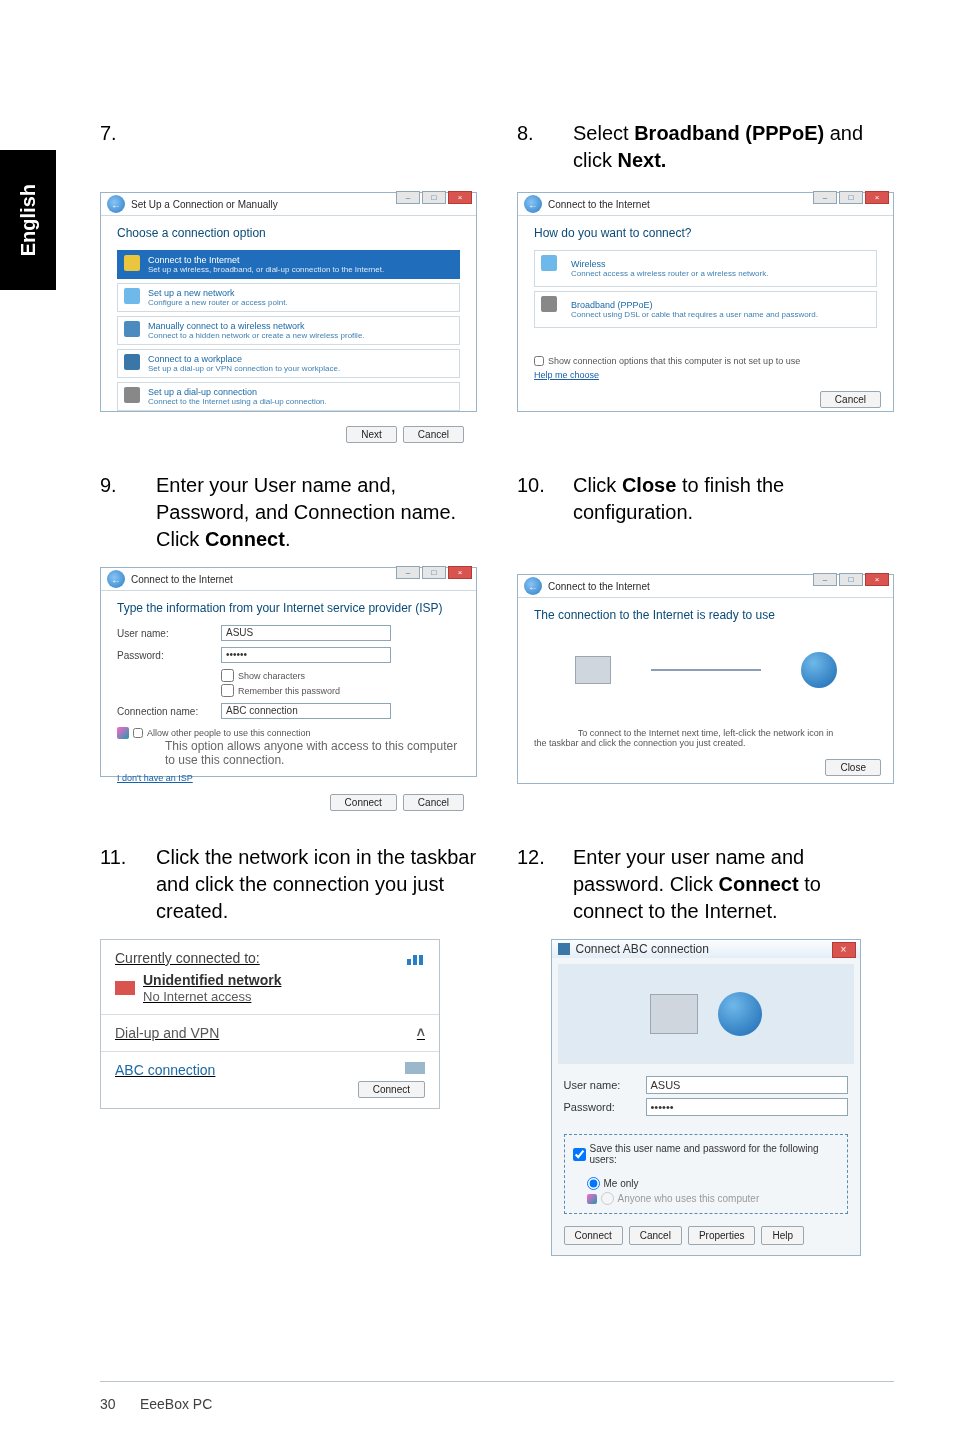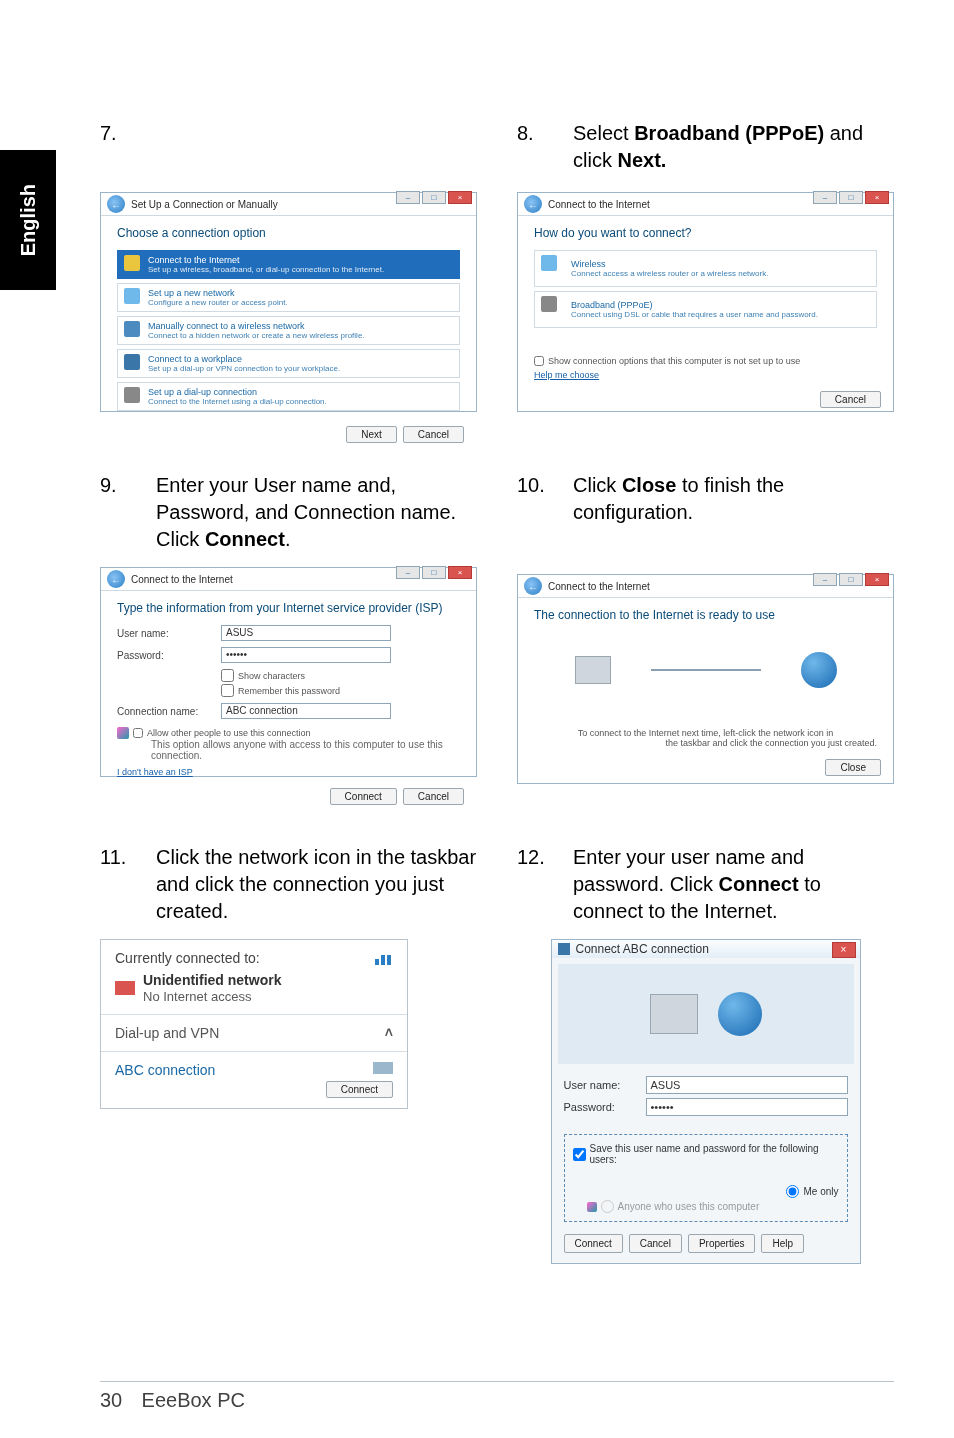--- a/index.html
+++ b/index.html
@@ -40,21 +40,21 @@
   .form-row label { width: 92px; color: #444; }
   .form-row .input { flex: 1; max-width: 170px; height: 16px; border: 1px solid #8fa6b7; background: #fff; padding: 0 4px; line-height: 14px; font-size: 10px; color: #333; }
 
   
   .ready-graphic { display: flex; align-items: center; justify-content: center; gap: 40px; padding: 20px 0 40px; }
   .globe { width: 36px; height: 36px; border-radius: 50%; background: radial-gradient(circle at 35% 30%, #6fb8ea, #1a69b2); position: relative; }
   .pc { width: 36px; height: 28px; background: #cfd6dd; border: 1px solid #9aa7b1; position: relative; }
   .line { width: 110px; height: 2px; background: #8aa0b2; }
 
   
-  .flyout { width: 308px; border: 1px solid #b9c4cd; background: #fff; font-size: 14px; margin-top: 10px; }
+  .flyout { width: 340px; border: 1px solid #b9c4cd; background: #fff; font-size: 14px; margin-top: 10px; text-decoration: underline; }
   .flyout .sec { padding: 10px 14px; border-bottom: 1px solid #d7dee4; }
   .flyout .sec:last-child { border-bottom: none; }
   .flyout .head { display: flex; justify-content: space-between; align-items: center; color: #123a7a; }
   .flyout .bench { width: 20px; height: 14px; background: #d9534f; display: inline-block; margin-right: 8px; vertical-align: middle; }
   .flyout .sig { width: 18px; height: 14px; display: inline-block; position: relative; }
   .flyout .sig::before { content:""; position:absolute; left:0; bottom:0; width:4px; height:6px; background:#2a7ec5; }
   .flyout .sig::after { content:""; position:absolute; left:6px; bottom:0; width:4px; height:10px; background:#2a7ec5; box-shadow: 6px 0 0 -0px #2a7ec5; }
   .flyout .unid { color:#5a5a5a; font-weight:400; font-size:13px; }
   .flyout .conn-name { color:#1b69a6; }
   .flyout .connect-btn { float:right; margin-top: 4px; }
@@ -65,21 +65,21 @@
   .dialer .tbar .xbtn { position:absolute; right:4px; top:2px; width:24px; height:16px; background:#d9534f; color:#fff; font-size:10px; text-align:center; line-height:14px; border:1px solid #b33a36; }
   .dialer .hero { height: 100px; background: #dfeaf3; margin: 6px; display:flex; align-items:center; justify-content:center; gap:20px; }
   .dialer .formarea { padding: 6px 12px 8px; }
   .dialer .formarea .row { display:flex; align-items:center; gap:12px; margin-bottom:4px; }
   .dialer .formarea label { width:70px; text-decoration: underline dotted; text-decoration-color: transparent; }
   .dialer .formarea .inp { flex:1; height:18px; border:1px solid #8fa6b7; background:#fff; padding:0 4px; line-height:16px; font-size:11px; }
   .dialer .savebox { margin: 6px 12px; padding:8px; border:1px dashed #5b8ab4; font-size:10px; }
   .dialer .btnrow { display:flex; gap:6px; justify-content:flex-start; padding: 6px 12px 10px; }
   .dialer .btnrow .btn { padding: 3px 10px; }
 
-  .page-footer { position: absolute; left: 100px; bottom: 26px; font-size: 20px; color: #414141; }
+  .page-footer { position: absolute; left: 100px; bottom: 26px; font-size: 14px; color: #414141; }
   .page-footer .pn { display: inline-block; width: 36px; }
   .hr { position:absolute; left:100px; right:60px; bottom:56px; height:1px; background:#b9c4cd; }
 </style>
 </head>
 <body>
 
 <div class="page">
   <div class="side-tab">
     <span>English</span>
   </div>
@@ -217,21 +217,21 @@
           </div>
           <div class="form-row">
             <label>Connection name:</label>
             <div class="input">ABC connection</div>
           </div>
           <div class="checkline" style="margin-top:8px;">
             <span style="width:12px;height:12px;background:linear-gradient(135deg,#f6c 0,#29a 100%);display:inline-block;border-radius:2px;"></span>
             <input type="checkbox" style="">
             <span>Allow other people to use this connection</span>
           </div>
-          <div style="margin-left:34px;font-size:10px;color:#666;">This option allows anyone with access to this computer to use this connection.</div>
+          <div style="margin-left:48px;font-size:12px;color:#666;">This option allows anyone with access to this computer to use this connection.</div>
           <div style="margin-top:6px;"><span class="link">I don't have an ISP</span></div>
           <div class="footer">
             <button class="btn">Connect</button>
             <button class="btn">Cancel</button>
           </div>
         </div>
       </div>
     </div>
 
     <div class="col">
@@ -254,21 +254,21 @@
           <span>Connect to the Internet</span>
         </div>
         <div class="body">
           <div class="heading">The connection to the Internet is ready to use</div>
           <div class="ready-graphic">
             <div class="pc"></div>
             <div class="line"></div>
             <div class="globe"></div>
           </div>
           <div style="font-size:9px;color:#555;text-align:center;">To connect to the Internet next time, left-click the network icon in</div>
-          <div style="font-size:9px;color:#555;text-align:right;">the taskbar and click the connection you just created.</div>
+          <div style="font-size:9px;color:#555;text-align:left;">the taskbar and click the connection you just created.</div>
           <div class="footer">
             <button class="btn">Close</button>
           </div>
         </div>
       </div>
     </div>
   </div>
 
   <div class="cols">
     <div class="col">
@@ -329,21 +329,21 @@
           <div class="row">
             <label>Password:</label>
             <div class="inp">••••••</div>
           </div>
         </div>
         <div class="savebox">
           <div style="display:flex;align-items:center;gap:4px;">
             <input type="checkbox" checked="" style="">
             <span>Save this user name and password for the following users:</span>
           </div>
-          <div style="margin:20px 0 0 14px;display:flex;align-items:center;gap:4px;justify-content:flex-end;">
+          <div style="margin:12px 0 0 14px;display:flex;align-items:center;gap:4px;">
             <input type="radio" checked="" style="">
             <span>Me only</span>
           </div>
           <div style="margin:2px 0 0 14px;display:flex;align-items:center;gap:4px;color:#9a9a9a;">
             <span style="width:10px;height:10px;background:linear-gradient(135deg,#f6c,#29a);display:inline-block;border-radius:2px;"></span>
             <input type="radio" disabled="" style="">
             <span>Anyone who uses this computer</span>
           </div>
         </div>
         <div class="btnrow">

